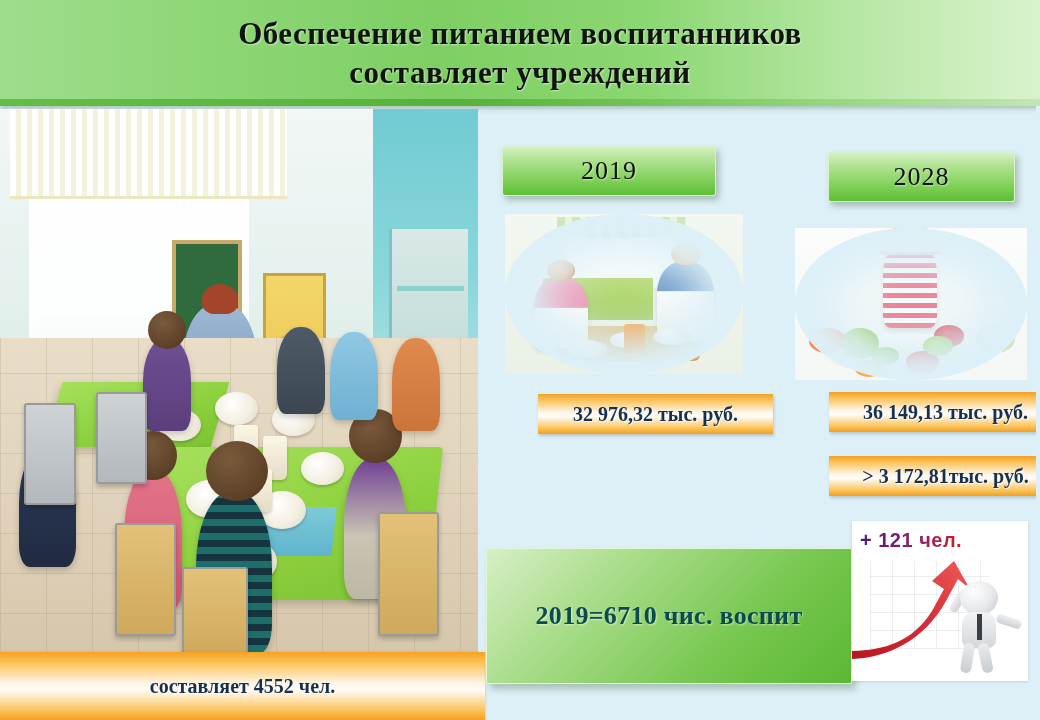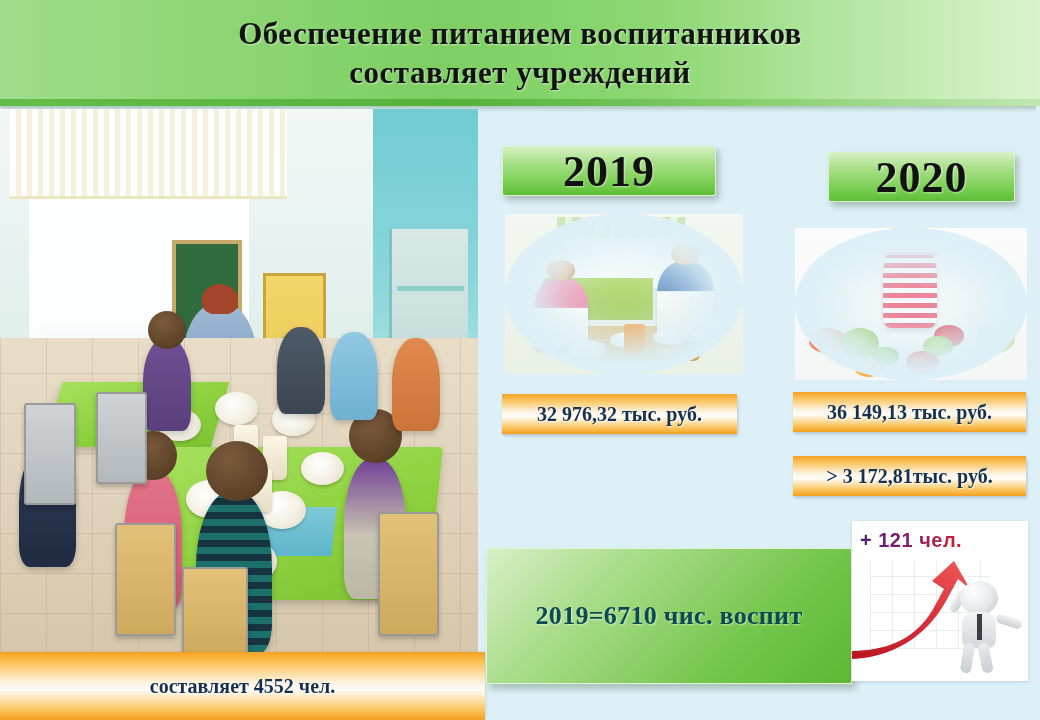--- a/index.html
+++ b/index.html
@@ -104,21 +104,21 @@
 
   
   .year-badge{
     position:absolute;height:48px;
     background:linear-gradient(180deg,#d4f0c3 0%,#aee28f 28%,#7ccf55 72%,#5ebe36 100%);
     border:1px solid #d9f2cb;border-radius:3px;
     box-shadow:3px 4px 6px rgba(80,100,80,.38);
     display:flex;align-items:center;justify-content:center;
   }
   .year-badge span{
-    font-family:"Liberation Serif", serif;font-weight:bold;font-size:44px;color:#111;
+    font-family:"Liberation Serif", serif;font-weight:normal;font-size:26px;color:#111;
     letter-spacing:1px;text-shadow:1px 1px 2px rgba(255,255,255,.5);
   }
   #badge-2019{left:502px;top:146px;width:212px;}
   #badge-2020{left:828px;top:152px;width:185px;}
 
   
   .oval-photo{position:absolute;overflow:hidden;}
   .oval-mask{
     position:absolute;inset:0;
     box-shadow:inset 0 0 34px 22px #ddf0f7, inset 0 0 60px 34px #ddf0f7;
@@ -162,21 +162,21 @@
     border-radius:46% 46% 14% 14%;border-bottom:3px solid #f0c4d4;}
   .p20-veg{position:absolute;border-radius:50%;}
   .p20-cloth{position:absolute;left:12%;bottom:4%;width:74%;height:26%;
     background:linear-gradient(180deg,#fdfdfd 0%,#efefe9 100%);border-radius:50%;}
 
   
   .money-box{
     position:absolute;height:40px;
     background:linear-gradient(180deg,#f4a126 0%,#fbc35d 16%,#fdf6e8 46%,#fffdf8 56%,#fac257 86%,#f39f1e 100%);
     box-shadow:1px 2px 3px rgba(0,0,0,.18);
-    display:flex;align-items:center;justify-content:center;
+    display:flex;align-items:center;justify-content:center;margin-left:36px;
   }
   .money-box span{
     font-family:"Liberation Serif", serif;font-weight:bold;font-size:20px;color:#16314f;
     text-shadow:1px 1px 1px rgba(255,255,255,.8);
   }
   #money-2019{left:502px;top:394px;width:235px;}
   #money-2020{left:793px;top:392px;width:233px;}
   #money-diff{left:793px;top:456px;width:233px;}
 
   
@@ -296,21 +296,21 @@
     <div class="caption-text">
       <div>составляет 4552 чел.</div>
     </div>
   </div>
 
   <div class="year-badge" id="badge-2019">
     <span>2019</span>
   </div>
 
   <div class="year-badge" id="badge-2020">
-    <span>2020</span>
+    <span>2028</span>
   </div>
 
   <div class="oval-photo" id="photo-2019">
     <div class="scene">
       <div class="p19-window"></div>
       <div class="p19-valance"></div>
       <div class="p19-greenwall"></div>
       <div class="p19-table"></div>
       <div class="p19-girl"></div>
       <div class="p19-boy"></div>

